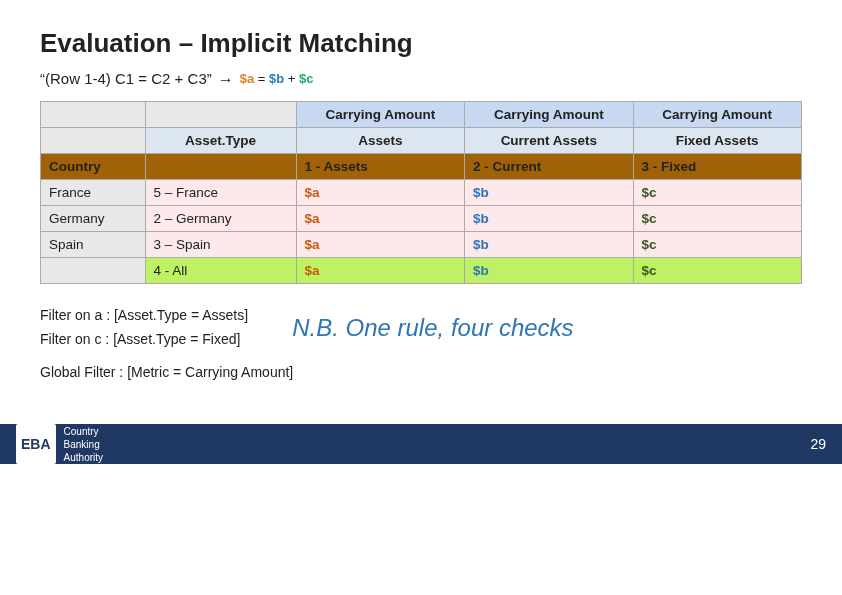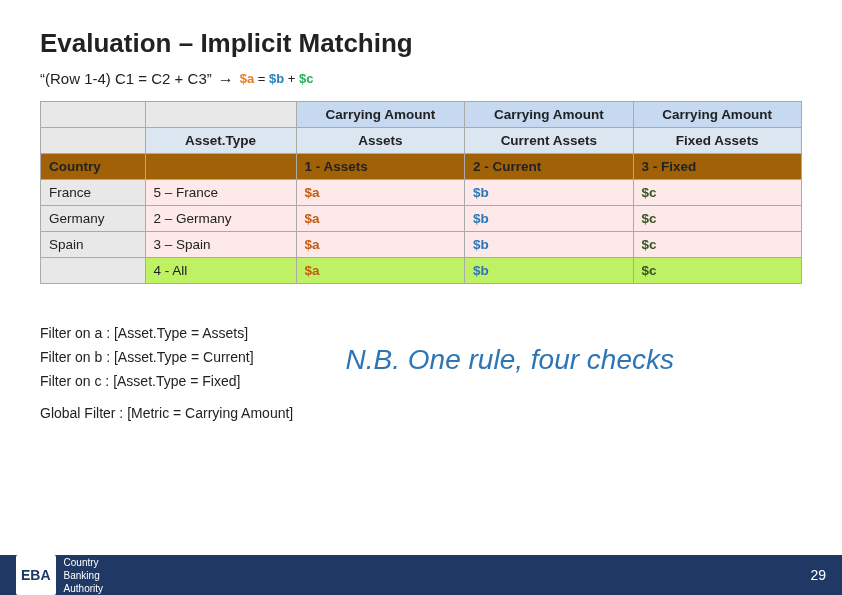--- a/index.html
+++ b/index.html
@@ -8,21 +8,21 @@
       height: 595px;
       background: #ffffff;
       font-family: Arial, Helvetica, sans-serif;
       font-size: 14px;
       color: #222;
       overflow: hidden;
     }
 
     .slide {
       width: 842px;
-      height: 595px;
+      height: 464px;
       background: #fff;
       display: flex;
       flex-direction: column;
       padding: 28px 40px 0 40px;
       position: relative;
     }
 
     .title {
       font-size: 26px;
       font-weight: bold;
@@ -52,21 +52,21 @@
     }
     .formula span.var {
       font-weight: bold;
     }
     .formula span.a { color: #e67e22; }
     .formula span.b { color: #2980b9; }
     .formula span.c { color: #27ae60; }
 
     
     .table-wrapper {
-      margin-bottom: 34px;
+      margin-bottom: 16px;
     }
 
     table {
       border-collapse: collapse;
       width: 100%;
       font-size: 13.5px;
     }
 
     table td, table th {
       border: 1px solid #aaa;
@@ -111,35 +111,35 @@
 
     .row-highlight-pink td {
       background: #fde9e9;
     }
 
     
     .filter-section {
       display: flex;
       flex-direction: row;
       align-items: flex-start;
-      gap: 92px;
+      gap: 44px;
       margin-top: 4px;
     }
 
     .filter-left {
       font-size: 14px;
       line-height: 1.7;
       color: #222;
     }
 
     .nb-text {
-      font-size: 28px;
+      font-size: 24px;
       color: #2e75b6;
       font-style: italic;
-      margin-top: 22px;
+      margin-top: 10px;
     }
 
     .global-filter {
       font-size: 14px;
       color: #222;
       margin-top: 12px;
     }
 
     
     .footer {
@@ -256,21 +256,20 @@
         <td><span class="val-b">$b</span></td>
         <td><span class="val-c">$c</span></td>
       </tr>
     </tbody>
       </table>
   </div>
 
   <div class="filter-section">
     <div>
       <div class="filter-left">Filter on a : [Asset.Type = Assets]</div>
-      <div class="filter-left">Filter on b : [Asset.Type = Current]</div>
       <div class="filter-left">Filter on c : [Asset.Type = Fixed]</div>
     </div>
     <div class="nb-text">N.B. One rule, four checks</div>
   </div>
 
   <div class="global-filter">Global Filter : [Metric = Carrying Amount]</div>
 
   <div class="footer">
     <div class="footer-logo">
       <div class="eba-box">EBA</div>

